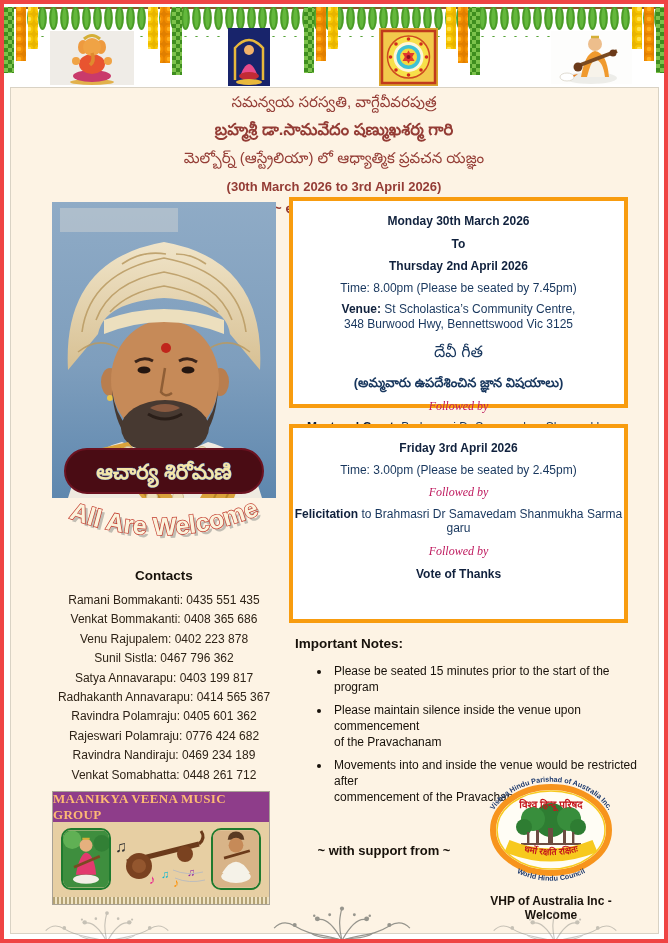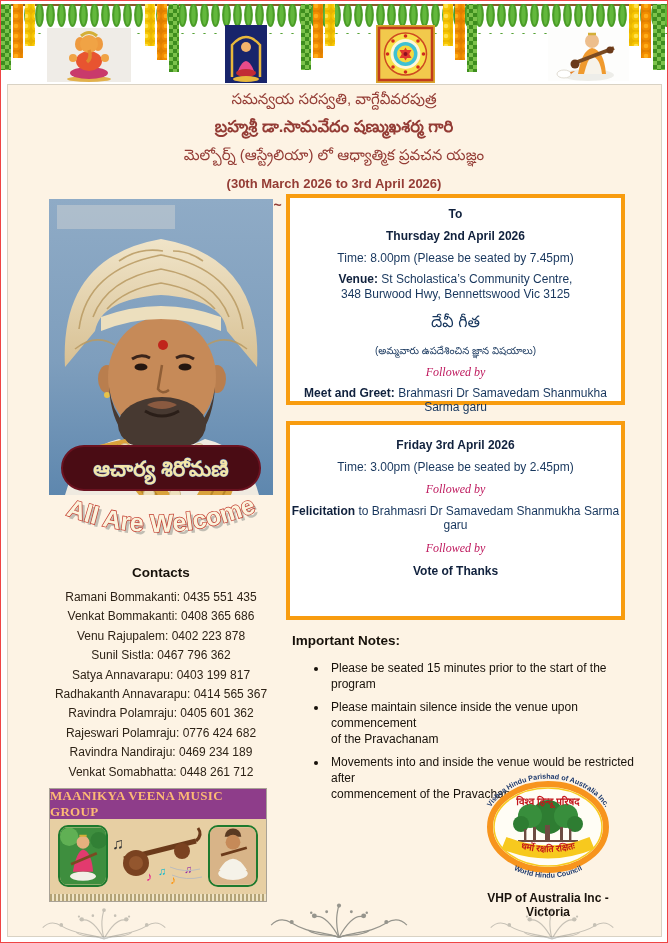--- a/index.html
+++ b/index.html
@@ -1,17 +1,17 @@
 <!DOCTYPE html>
 <html lang="en"><head>
 <meta charset="utf-8">
 <style>
   html,body{margin:0;padding:0;background:#e8e8e8;}
   .page{position:relative;width:668px;height:943px;background:#ffffff;
-        border:1px solid #ef4444;box-sizing:border-box;overflow:hidden;
+        border:4px solid #ef4444;box-sizing:border-box;overflow:hidden;
         font-family:"Liberation Sans","DejaVu Sans",sans-serif;margin:0 auto;}
   .cream{position:absolute;left:6px;right:5px;top:83px;bottom:5px;
          background:#fdf3e4;border:1px solid #d9d2c4;box-sizing:border-box;}
   
   .garland{position:absolute;top:0;left:0;width:668px;height:83px;}
   .deity{position:absolute;}
   .deity svg{display:block;}
   
   .hdr{position:absolute;top:89px;left:30px;right:30px;text-align:center;color:#943c35;}
   .hdr p{margin:0;}
@@ -28,21 +28,21 @@
   .contacts .ct{font-size:13.5px;font-weight:bold;color:#17110a;margin:0 0 8px 0;}
   .contacts .cr{font-size:12px;line-height:19.4px;}
   
   .ebox{position:absolute;left:285px;width:339px;background:#fff;border:4px solid #f89c0f;
         box-sizing:border-box;text-align:center;color:#17365d;font-size:12px;}
   .e1{top:193px;height:211px;}
   .e2{top:420px;height:199px;}
   .ebox p{margin:0;}
   .eb{font-weight:bold;color:#10213d;}
   .etel{font-size:16px;margin-top:12px !important;}
-  .etel2{font-size:10px;margin-top:10px !important;}
+  .etel2{font-size:13px;margin-top:10px !important;font-weight:bold;}
   .efol{font-family:"Liberation Serif","DejaVu Serif",serif;font-style:italic;color:#be185d;margin-top:6px !important;}
   .vln{line-height:14.5px;}
   
   .notes{position:absolute;left:291px;top:632px;width:360px;color:#17110a;}
   .notes h3{margin:0;font-size:13.5px;font-weight:bold;}
   .notes ul{margin:12px 0 0 0;padding-left:36px;}
   .notes li{font-size:12px;line-height:16px;margin-bottom:7px;padding-left:3px;}
   
   .support{position:absolute;left:288px;top:839px;width:184px;text-align:center;
            font-size:13px;font-weight:bold;color:#17110a;}
@@ -323,20 +323,21 @@
     <div class="cr">Sunil Sistla: 0467 796 362</div>
     <div class="cr">Satya Annavarapu: 0403 199 817</div>
     <div class="cr">Radhakanth Annavarapu: 0414 565 367</div>
     <div class="cr">Ravindra Polamraju: 0405 601 362</div>
     <div class="cr">Rajeswari Polamraju: 0776 424 682</div>
     <div class="cr">Ravindra Nandiraju: 0469 234 189</div>
     <div class="cr">Venkat Somabhatta: 0448 261 712</div>
   </div>
 
   <div class="ebox e1">
+    <p class="eb" style="margin-top:13px">Monday 30th March 2026</p>
     <p class="eb" style="margin-top:9px">To</p>
     <p class="eb" style="margin-top:8px">Thursday 2nd April 2026</p>
     <p style="margin-top:8px">Time: 8.00pm (Please be seated by 7.45pm)</p>
     <p class="vln" style="margin-top:7px"><b class="eb">Venue:</b>
       <span>St Scholastica’s Community Centre,</span><br>
       <span>348 Burwood Hwy, Bennettswood Vic 3125</span></p>
     <p class="etel telugu" lang="te">దేవీ గీత</p>
     <p class="etel2 telugu" lang="te">(అమ్మవారు ఉపదేశించిన జ్ఞాన విషయాలు)</p>
     <p class="efol">Followed by</p>
     <p style="margin-top:6px"><b class="eb">Meet and Greet:</b>
@@ -409,20 +410,21 @@
           <circle cx="25" cy="16" r="8" fill="#c68a58"></circle>
           <path d="M10,46 Q25,22 40,46 Q25,54 10,46 Z" fill="#f5f2e8"></path>
           <ellipse cx="25" cy="50" rx="16" ry="7" fill="#f5f2e8"></ellipse>
           <line x1="12" y1="30" x2="40" y2="22" stroke="#6b3a1a" stroke-width="3"></line>
         </svg>
       </div>
     </div>
     <div class="music-dots"></div>
   </div>
 
+  <div class="support">~ with support from ~</div>
 
   <div class="vhp">
     <svg width="148" height="118" viewBox="0 0 148 118">
       <defs>
         <path id="vt" d="M 10,54 A 66,56 0 0 1 138,54"></path>
         <path id="vb" d="M 24,90 A 58,42 0 0 0 124,90"></path>
         <path id="yb" d="M 30,76 Q 74,94 118,76"></path>
       </defs>
       <ellipse cx="74" cy="60" rx="58" ry="43" fill="#fffdf5"></ellipse>
 
@@ -448,21 +450,21 @@
       </text>
       <ellipse cx="74" cy="60" rx="58" ry="43" fill="none" stroke="#f7941d" stroke-width="6"></ellipse>
       <ellipse cx="74" cy="60" rx="54" ry="39" fill="none" stroke="#f7c91e" stroke-width="1.5"></ellipse>
       <text font-size="7.2" font-weight="bold" fill="#1f3b6e">
         <textPath href="#vt" startOffset="50%" text-anchor="middle">Vishva Hindu Parishad of Australia Inc.</textPath>
       </text>
       <text font-size="7.2" font-weight="bold" fill="#1f3b6e">
         <textPath href="#vb" startOffset="50%" text-anchor="middle">World Hindu Council</textPath>
       </text>
     </svg>
-    <div class="vhp-cap">VHP of Australia Inc - Victoria</div>
+    <div class="vhp-cap">VHP of Australia Inc - Welcome</div>
   </div>
 
   <div class="fl fl-l">
     <svg width="130" height="34" viewBox="0 0 140 36">
         <use href="#flor"></use>
       </svg>
   </div>
   <div class="fl fl-c">
     <svg width="144" height="38" viewBox="0 0 140 36">
         <use href="#flor"></use>

